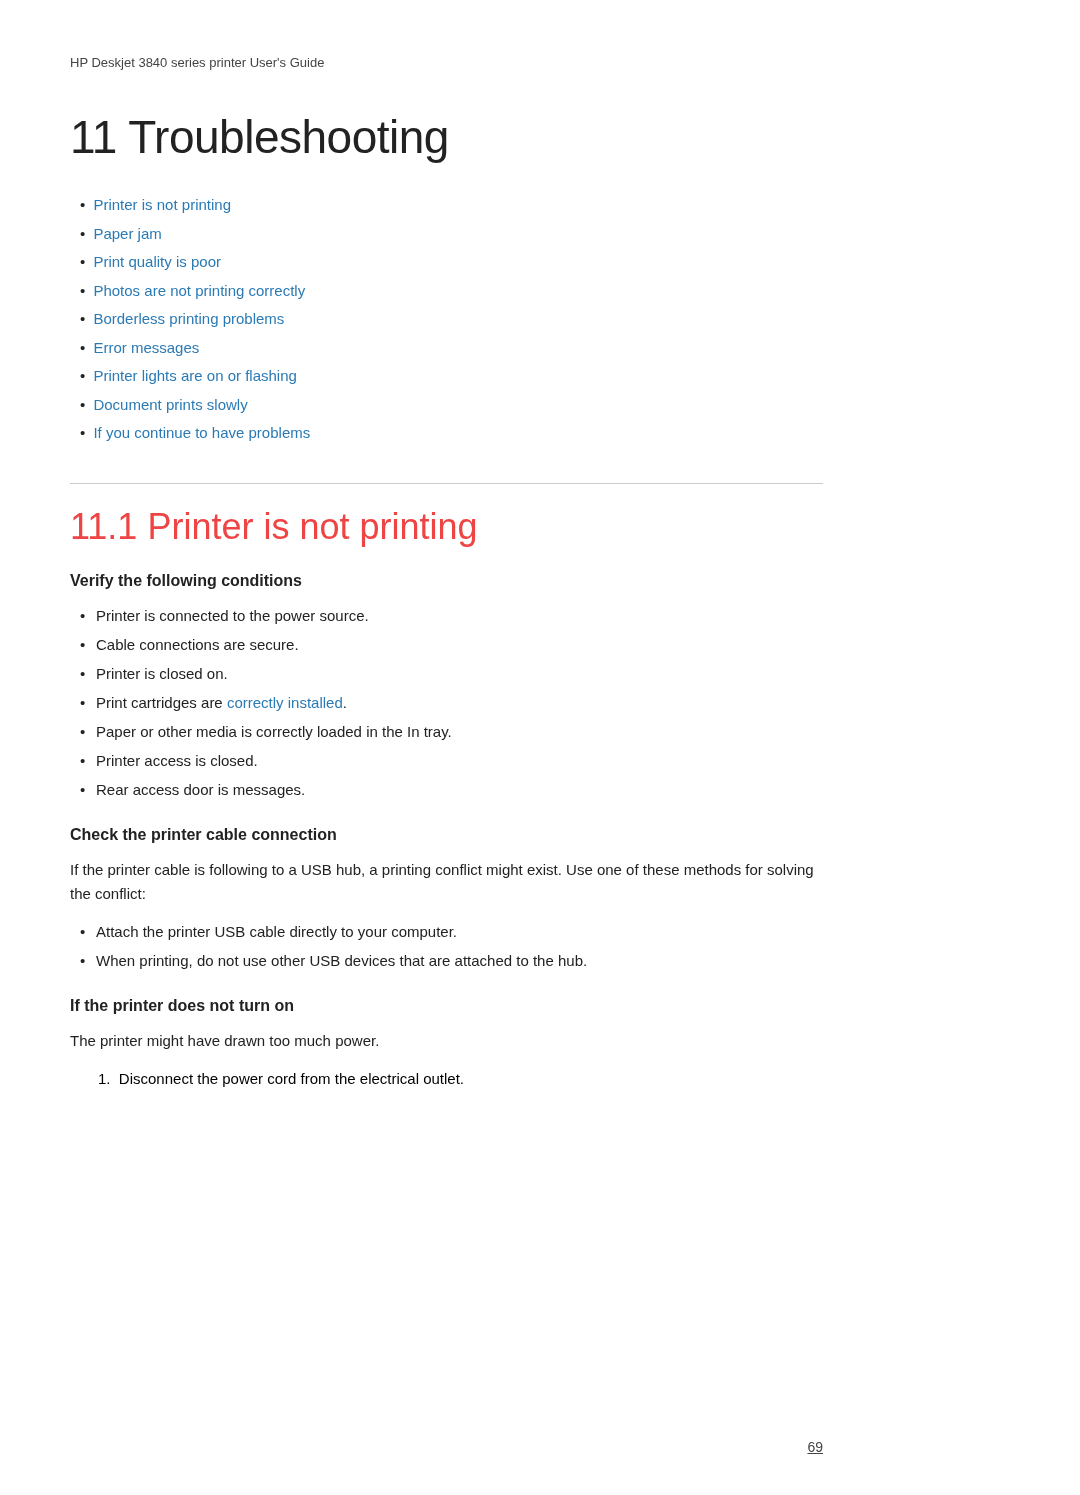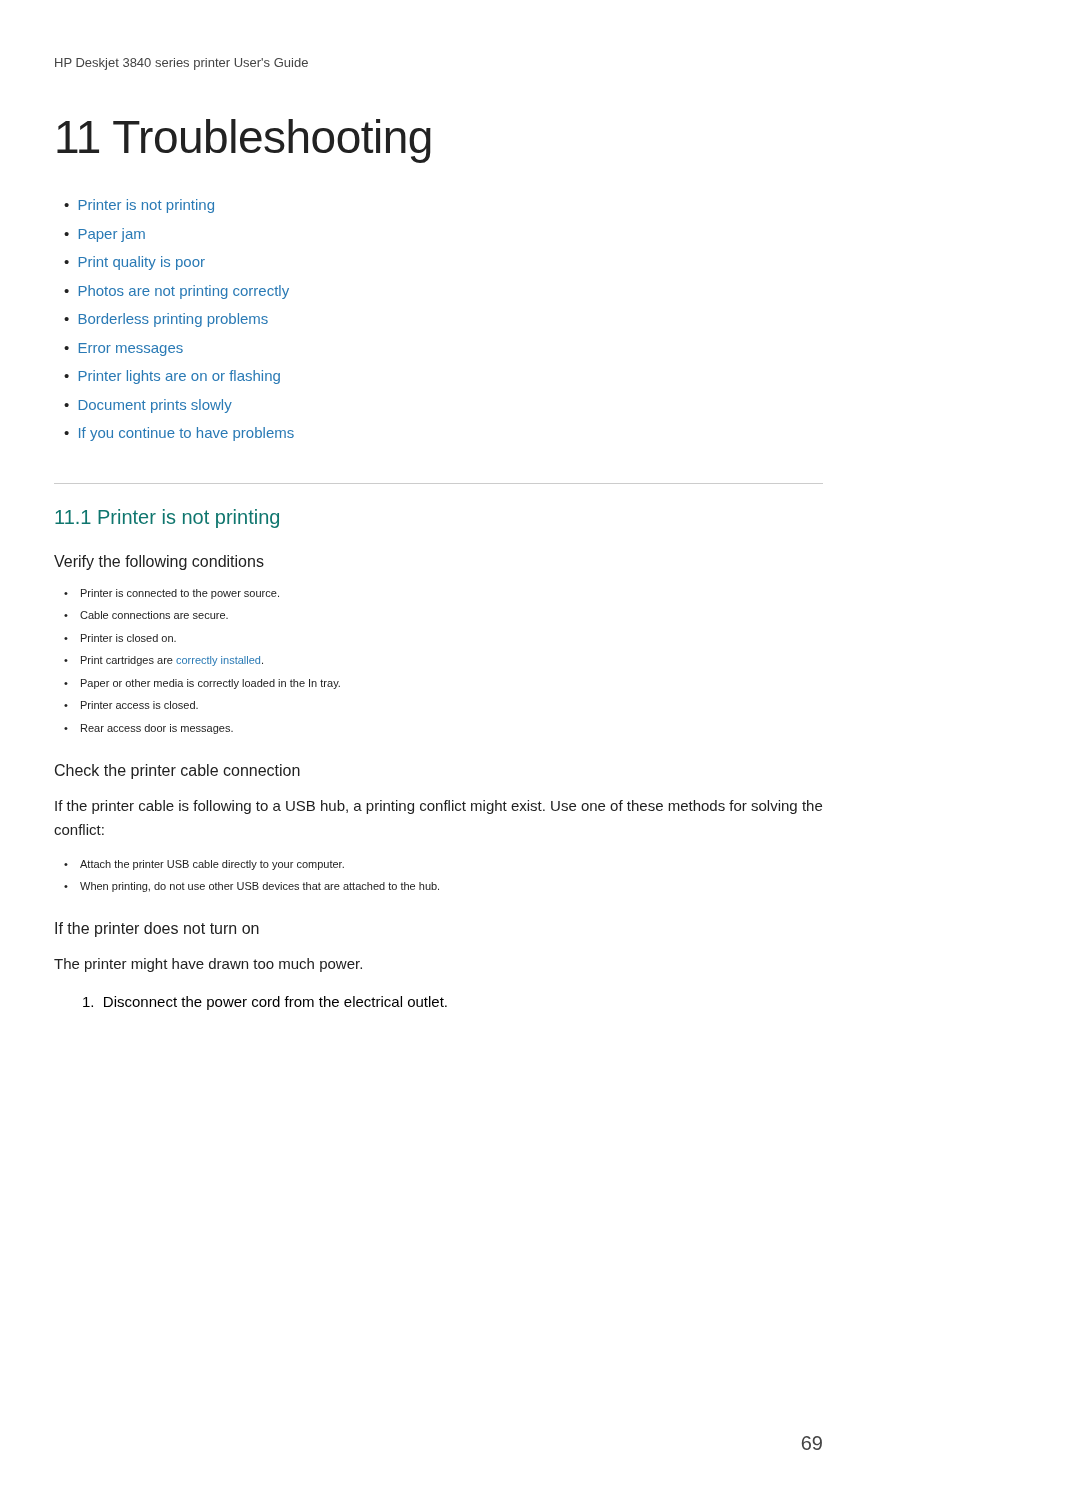--- a/index.html
+++ b/index.html
@@ -15,21 +15,21 @@
       color: #222222;
       width: 1080px;
       min-height: 1495px;
       padding: 0;
     }
 
     .page {
       width: 933px;
       min-height: 1495px;
       background: #ffffff;
-      padding: 55px 110px 60px 54px;
+      padding: 55px 110px 60px 70px;
       position: relative;
     }
 
     .breadcrumb {
       font-size: 13px;
       color: #444444;
       margin-bottom: 40px;
     }
 
     .chapter-title {
@@ -57,50 +57,50 @@
       color: #222;
       margin-right: 4px;
     }
 
     .toc-list li a {
       color: #2a7ab5;
       text-decoration: none;
     }
 
     .section-title {
-      font-size: 20px;
+      font-size: 36px;
       font-weight: 400;
-      color: #0f766e;
+      color: #ef4444;
       margin-bottom: 24px;
       margin-top: 10px;
     }
 
     .subsection-title {
       font-size: 16px;
-      font-weight: 400;
+      font-weight: 700;
       color: #222222;
       margin-bottom: 14px;
       margin-top: 24px;
     }
 
     .body-text {
       font-size: 15px;
       color: #222222;
       line-height: 1.6;
       margin-bottom: 14px;
     }
 
     .bullet-list {
       list-style: none;
       margin-left: 10px;
       margin-bottom: 18px;
     }
 
     .bullet-list li {
-      font-size: 11px;
+      font-size: 15px;
       color: #222222;
       line-height: 1.6;
       margin-bottom: 5px;
       padding-left: 16px;
       position: relative;
     }
 
     .bullet-list li::before {
       content: "•";
       position: absolute;
@@ -123,22 +123,23 @@
       font-size: 15px;
       color: #000000;
       line-height: 1.6;
       margin-bottom: 5px;
     }
 
     .page-number {
       position: absolute;
       bottom: 40px;
       right: 110px;
-      font-size: 20px;
+      font-size: 14px;
       color: #444444;
+      text-decoration: underline;
     }
 
     .divider {
       border: none;
       border-top: 1px solid #cccccc;
       margin: 0 0 22px 0;
     }
   </style>
 </head>
 <body>

